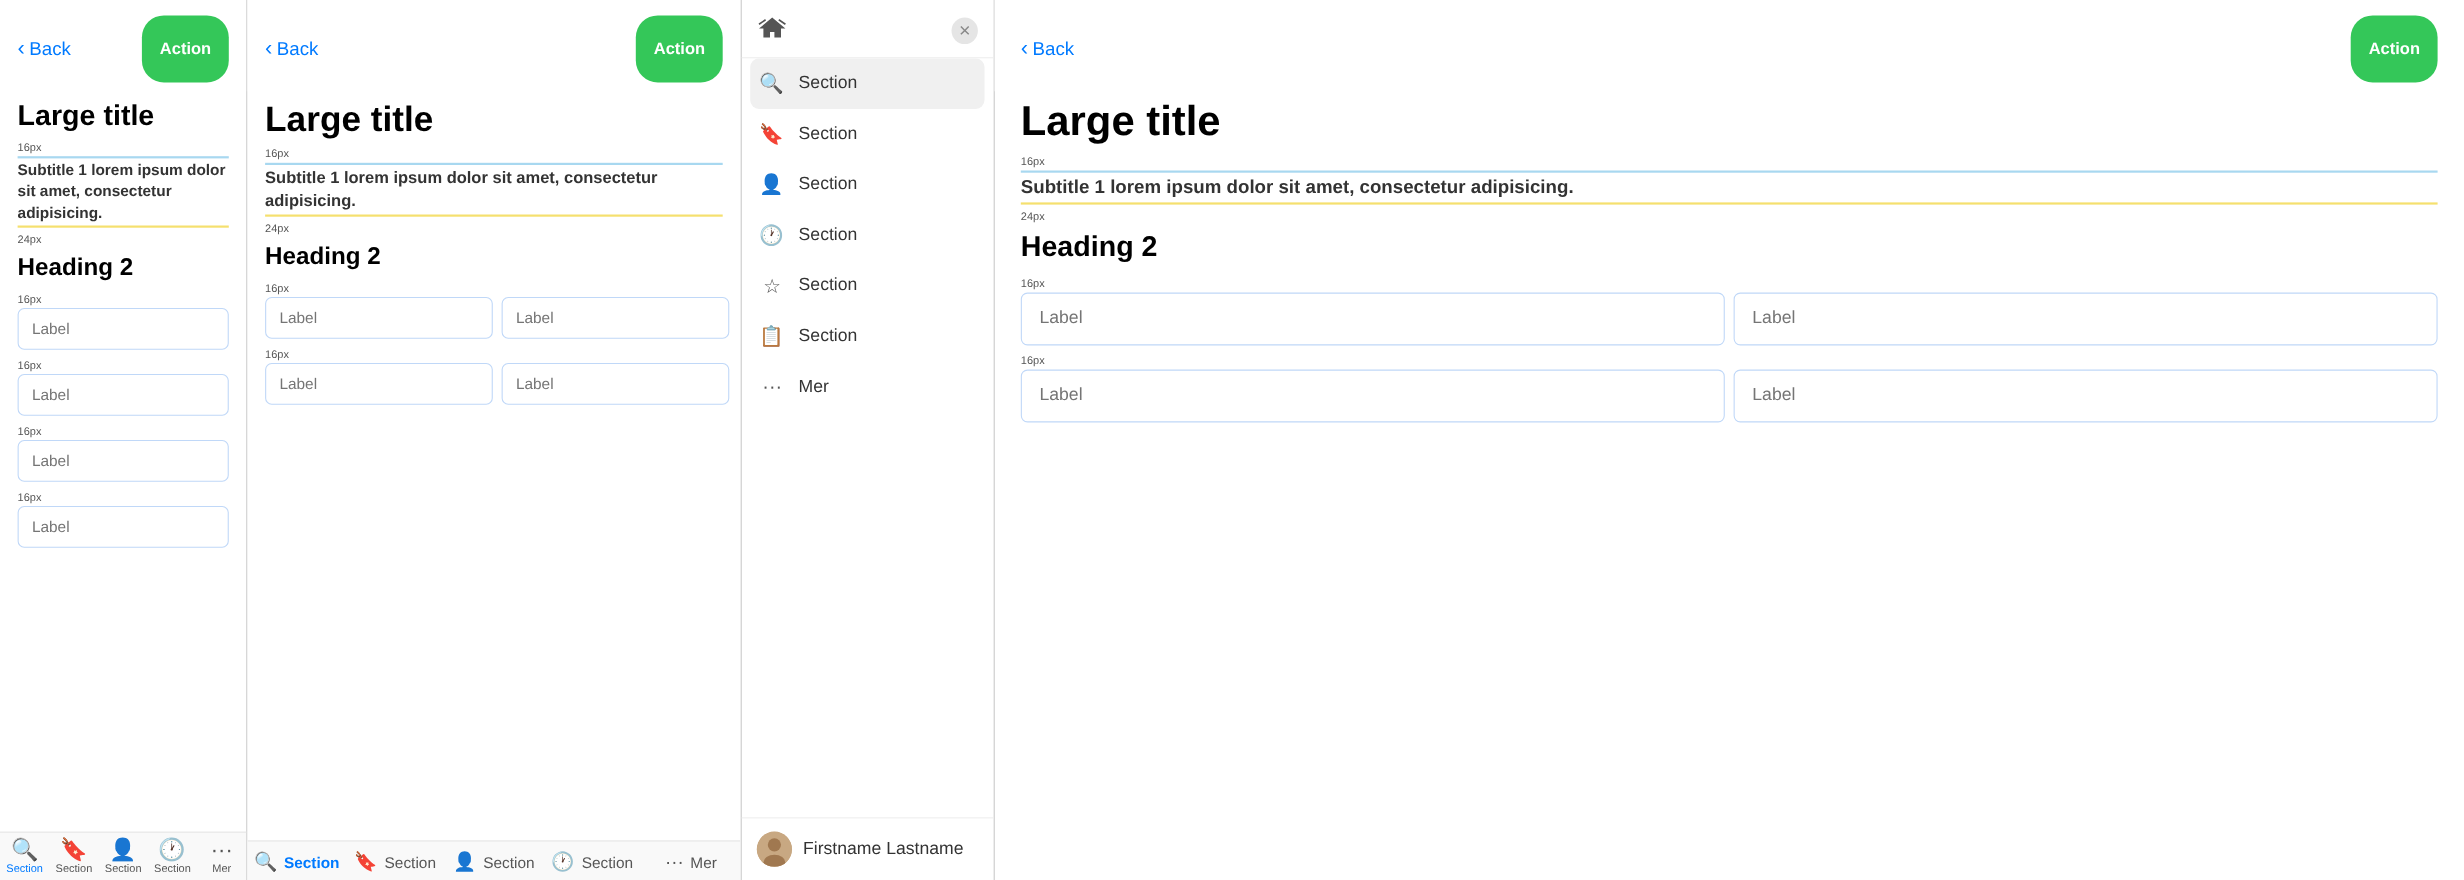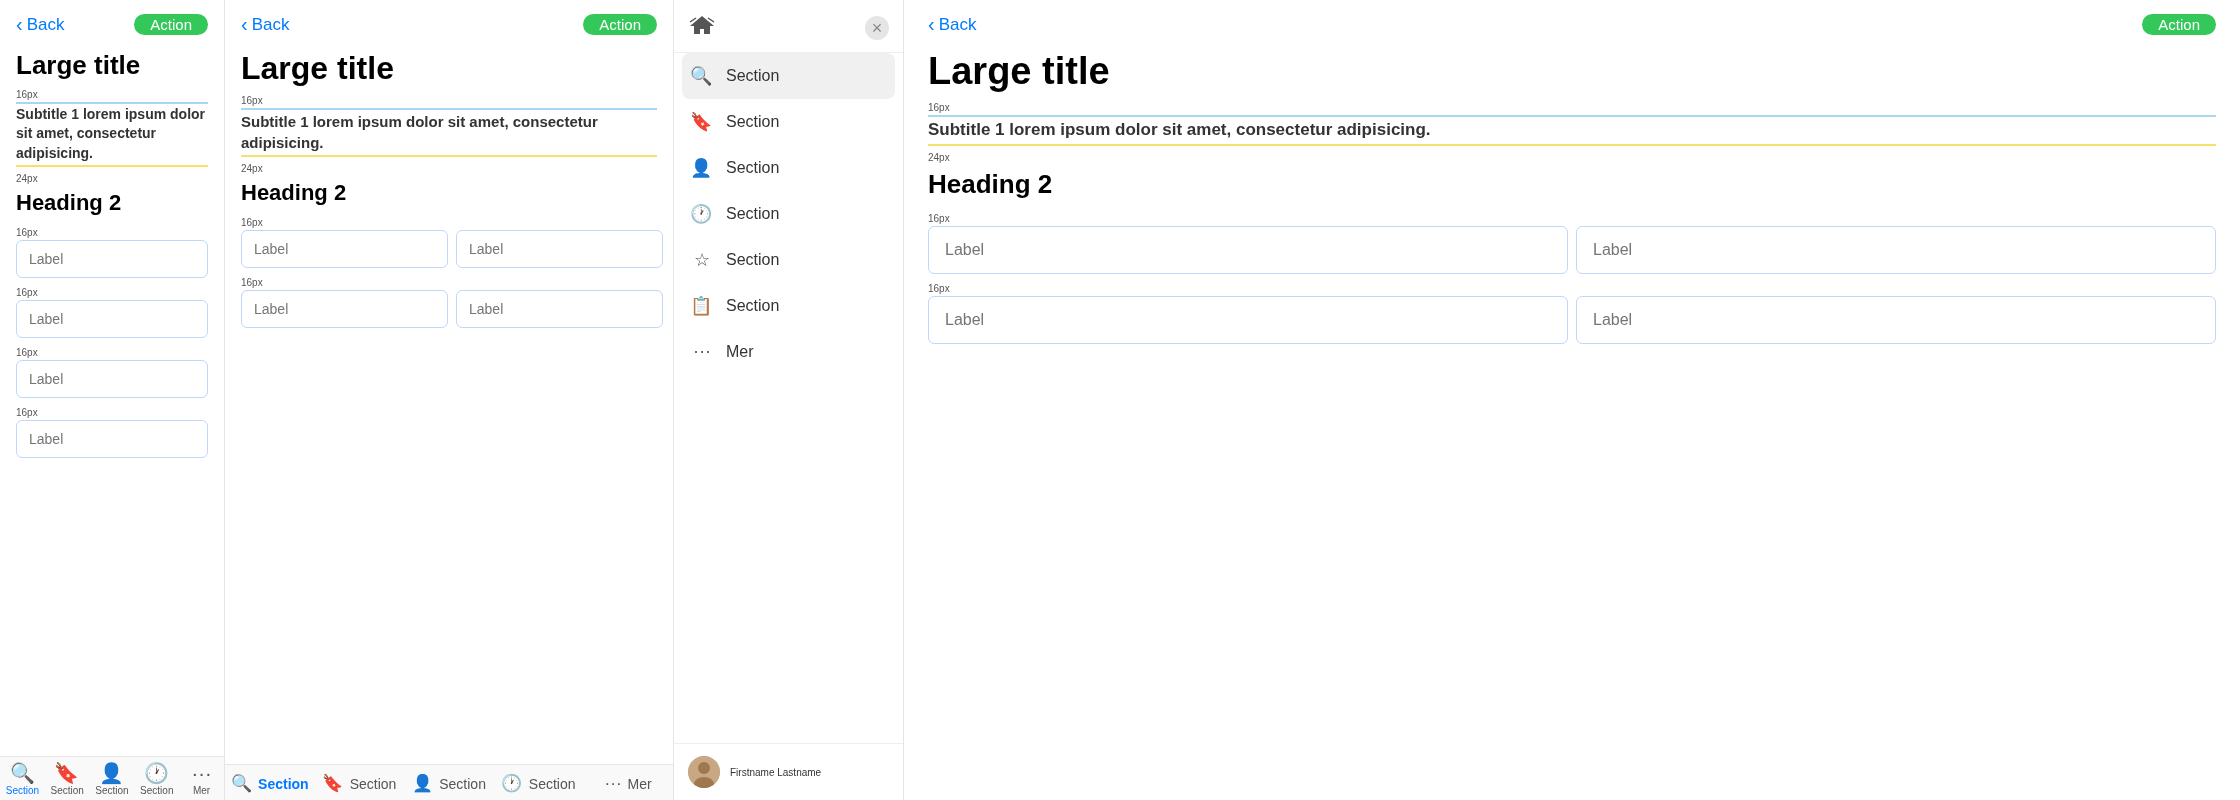--- a/index.html
+++ b/index.html
@@ -86,23 +86,23 @@
       font-size: 20px;
       line-height: 1;
       margin-top: -1px;
     }
 
     .action-btn {
       background: #34C759;
       color: #fff;
       border: none;
       border-radius: 20px;
-      padding: 2px 16px;
+      padding: 22px 16px;
       font-size: 15px;
-      font-weight: 400;
+      font-weight: 700;
       cursor: pointer;
     }
 
     
     .content-area {
       flex: 1;
       padding: 8px 16px 16px;
       overflow: hidden;
     }
 
@@ -343,21 +343,21 @@
       background: #c8a882;
       overflow: hidden;
       display: flex;
       align-items: center;
       justify-content: center;
       font-size: 14px;
       color: #fff;
     }
 
     .avatar-name {
-      font-size: 10px;
+      font-size: 16px;
       color: #333;
     }
 
     
     .panel-4-nav {
       display: flex;
       align-items: center;
       justify-content: space-between;
       padding: 14px 24px 8px;
       background: #fff;

